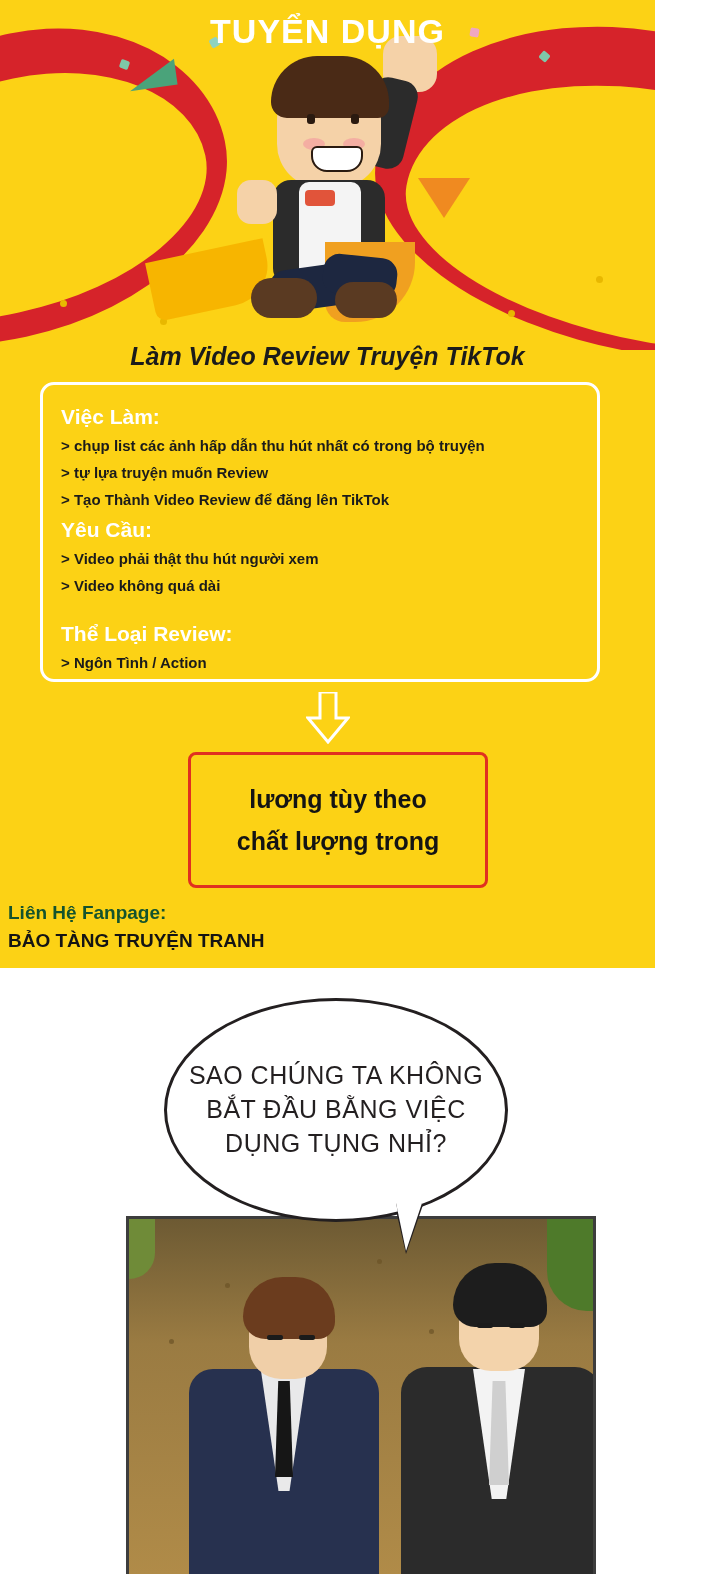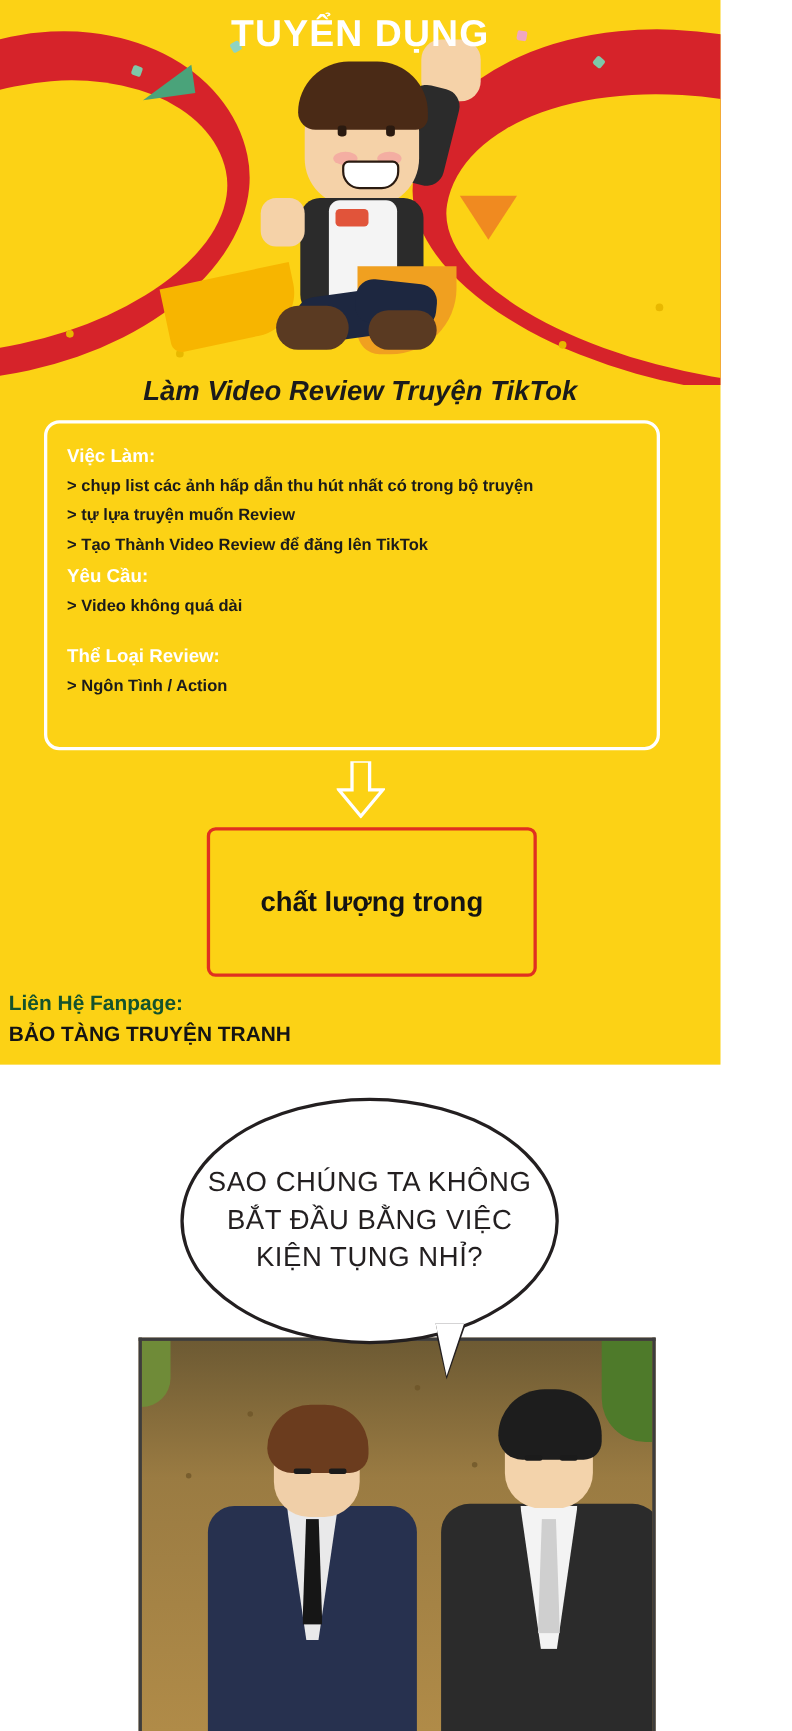--- a/index.html
+++ b/index.html
@@ -130,21 +130,21 @@
     width: 560px;
     height: 300px;
     border: 3px solid #ffffff;
     border-radius: 14px;
     box-sizing: border-box;
     padding: 16px 18px;
     z-index: 5;
   }
   .info-head {
     color: #ffffff;
-    font-size: 17px;
+    font-size: 21px;
     font-weight: bold;
     margin: 4px 0 8px 0;
   }
   .info-line {
     color: #1b1b1b;
     font-size: 15px;
     font-weight: bold;
     margin: 0 0 10px 0;
   }
   .info-gap { height: 14px; }
@@ -454,49 +454,51 @@
     <div class="banner-title">TUYỂN DỤNG</div>
     <div class="banner-subtitle">Làm Video Review Truyện TikTok</div>
 
     <div class="info-box">
       <div class="info-head">Việc Làm:</div>
       <div class="info-line">&gt; chụp list các ảnh hấp dẫn thu hút nhất có trong bộ truyện</div>
       <div class="info-line">&gt; tự lựa truyện muốn Review</div>
       <div class="info-line">&gt; Tạo Thành Video Review để đăng lên TikTok</div>
 
       <div class="info-head">Yêu Cầu:</div>
+      <div class="info-line">&gt; Video phải thật thu hút người xem</div>
       <div class="info-line">&gt; Video không quá dài</div>
 
       <div class="info-gap"></div>
 
       <div class="info-head">Thể Loại Review:</div>
       <div class="info-line">&gt; Ngôn Tình / Action</div>
     </div>
 
     <svg class="arrow-down" viewBox="0 0 44 52">
       <polygon points="14,0 30,0 30,26 42,26 22,50 2,26 14,26" fill="#fcd215" stroke="#ffffff" stroke-width="3"></polygon>
     </svg>
 
     <div class="salary-box">
+      <div class="salary-line">lương tùy theo</div>
       <div class="salary-line">chất lượng trong</div>
     </div>
 
     <div class="contact">
       <div class="contact-label">Liên Hệ Fanpage:</div>
       <div class="contact-name">BẢO TÀNG TRUYỆN TRANH</div>
     </div>
   </div>
 
   <div class="comic">
 
     <div class="bubble-tail-outline"></div>
     <div class="bubble-tail"></div>
 
     <div class="bubble">
-      <div class="bubble-text">SAO CHÚNG TA KHÔNG BẮT ĐẦU BẰNG VIỆC KIỆN TỤNG NHỈ?</div>
+      <div class="bubble-text">SAO CHÚNG TA KHÔNG BẮT ĐẦU BẰNG VIỆC DỤNG TỤNG NHỈ?</div>
     </div>
 
     <div class="panel">
       <div class="ground"></div>
       <div class="grass"></div>
       <div class="grass2"></div>
       <div class="speck" style="left:40px;top:120px;"></div>
       <div class="speck" style="left:96px;top:64px;"></div>
       <div class="speck" style="left:248px;top:40px;"></div>
       <div class="speck" style="left:300px;top:110px;"></div>

